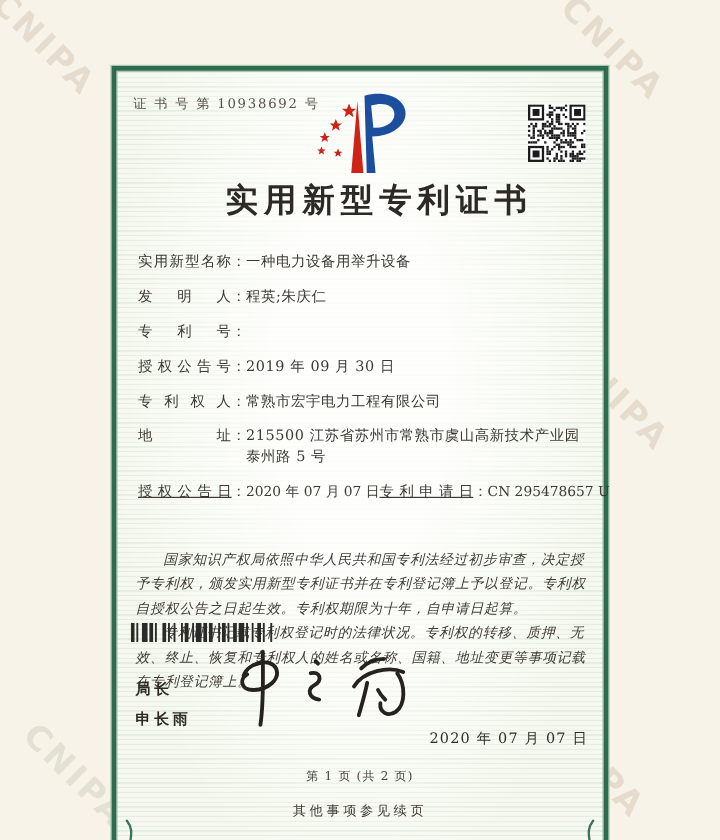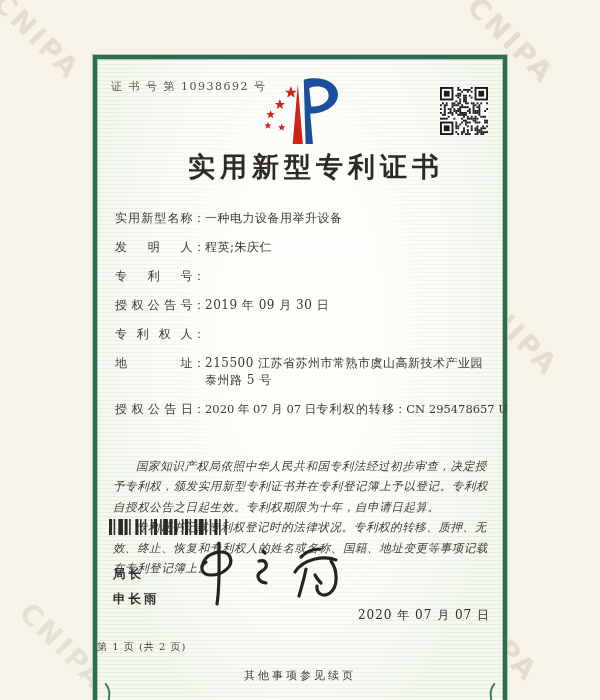--- a/index.html
+++ b/index.html
@@ -56,21 +56,21 @@
   .flabel{
     display:inline-block;width:78px;flex:0 0 78px;
     text-align:justify;text-align-last:justify;letter-spacing:.5px;
   }
   .fcolon{flex:0 0 12px;}
   .fvalue{letter-spacing:.5px;white-space:nowrap;}
   .fvalue.wrap{white-space:normal;max-width:292px;}
   .fgroup{display:flex;align-items:flex-start;}
   .fgroup.g1{flex:0 0 192px;}
   .frow.dbl .fvalue{font-size:11.5px;letter-spacing:0;}
-  .frow.dbl .flabel{letter-spacing:0;}
+  .frow.dbl .flabel{letter-spacing:0;text-decoration:underline;}
   
   .paras{
     position:absolute;left:16px;right:14px;top:349px;
     font-size:11.5px;line-height:1.78;color:#3f3c35;
     font-style:italic;letter-spacing:.6px;margin-top:48px;
   }
   .paras p{margin:0;text-indent:2em;}
   
   .barcode{position:absolute;left:12px;top:460px;width:158px;height:16px;}
   .director{
@@ -78,21 +78,21 @@
     font-family:"DejaVu Sans","Liberation Sans",sans-serif;
     font-size:12.5px;color:#2e2b27;letter-spacing:3px;line-height:25px;
     font-weight:700;
   }
   .signature{position:absolute;left:76px;top:478px;width:240px;height:72px;}
   .issue-date{
     position:absolute;left:252px;top:548px;width:150px;text-align:center;
     font-size:12px;color:#2f2c27;letter-spacing:1px;
   }
   .page-info{
-    position:absolute;left:0;right:0;top:581px;text-align:left;
+    position:absolute;left:0;right:0;top:581px;text-align:center;
     font-size:10px;color:#45423b;letter-spacing:1px;
   }
   .corner{position:absolute;bottom:1px;width:62px;height:62px;}
   .corner.left{left:1px;}
   .corner.right{right:1px;transform:scaleX(-1);}
   .cont-note{
     position:absolute;left:0;right:0;top:668px;text-align:center;
     font-size:11px;color:#3f3c35;letter-spacing:3px;
   }
 </style>
@@ -364,34 +364,35 @@
           <span class="fcolon">：</span>
       </div>
       <div class="frow">
         <span class="flabel">授权公告号</span>
           <span class="fcolon">：</span>
           <span class="fvalue">2019 年 09 月 30 日</span>
       </div>
       <div class="frow">
         <span class="flabel">专利权人</span>
           <span class="fcolon">：</span>
+          <span class="fvalue">常熟市宏宇电力工程有限公司</span>
       </div>
       <div class="frow">
         <span class="flabel">地址</span>
           <span class="fcolon">：</span>
           <span class="fvalue wrap">215500 江苏省苏州市常熟市虞山高新技术产业园泰州路 5 号</span>
       </div>
       <div class="frow dbl">
         <span class="fgroup g1">
           <span class="flabel">授权公告日</span>
             <span class="fcolon">：</span>
             <span class="fvalue">2020 年 07 月 07 日</span>
         </span>
         <span class="fgroup">
-          <span class="flabel">专利权的转移</span>
+          <span class="flabel">专利申请日</span>
             <span class="fcolon">：</span>
             <span class="fvalue">CN 295478657 U</span>
         </span>
       </div>
     </div>
 
     <div class="paras">
       <p>国家知识产权局依照中华人民共和国专利法经过初步审查，决定授予专利权，颁发实用新型专利证书并在专利登记簿上予以登记。专利权自授权公告之日起生效。专利权期限为十年，自申请日起算。</p>
       <p>专利证书记载专利权登记时的法律状况。专利权的转移、质押、无效、终止、恢复和专利权人的姓名或名称、国籍、地址变更等事项记载在专利登记簿上。</p>
     </div>

